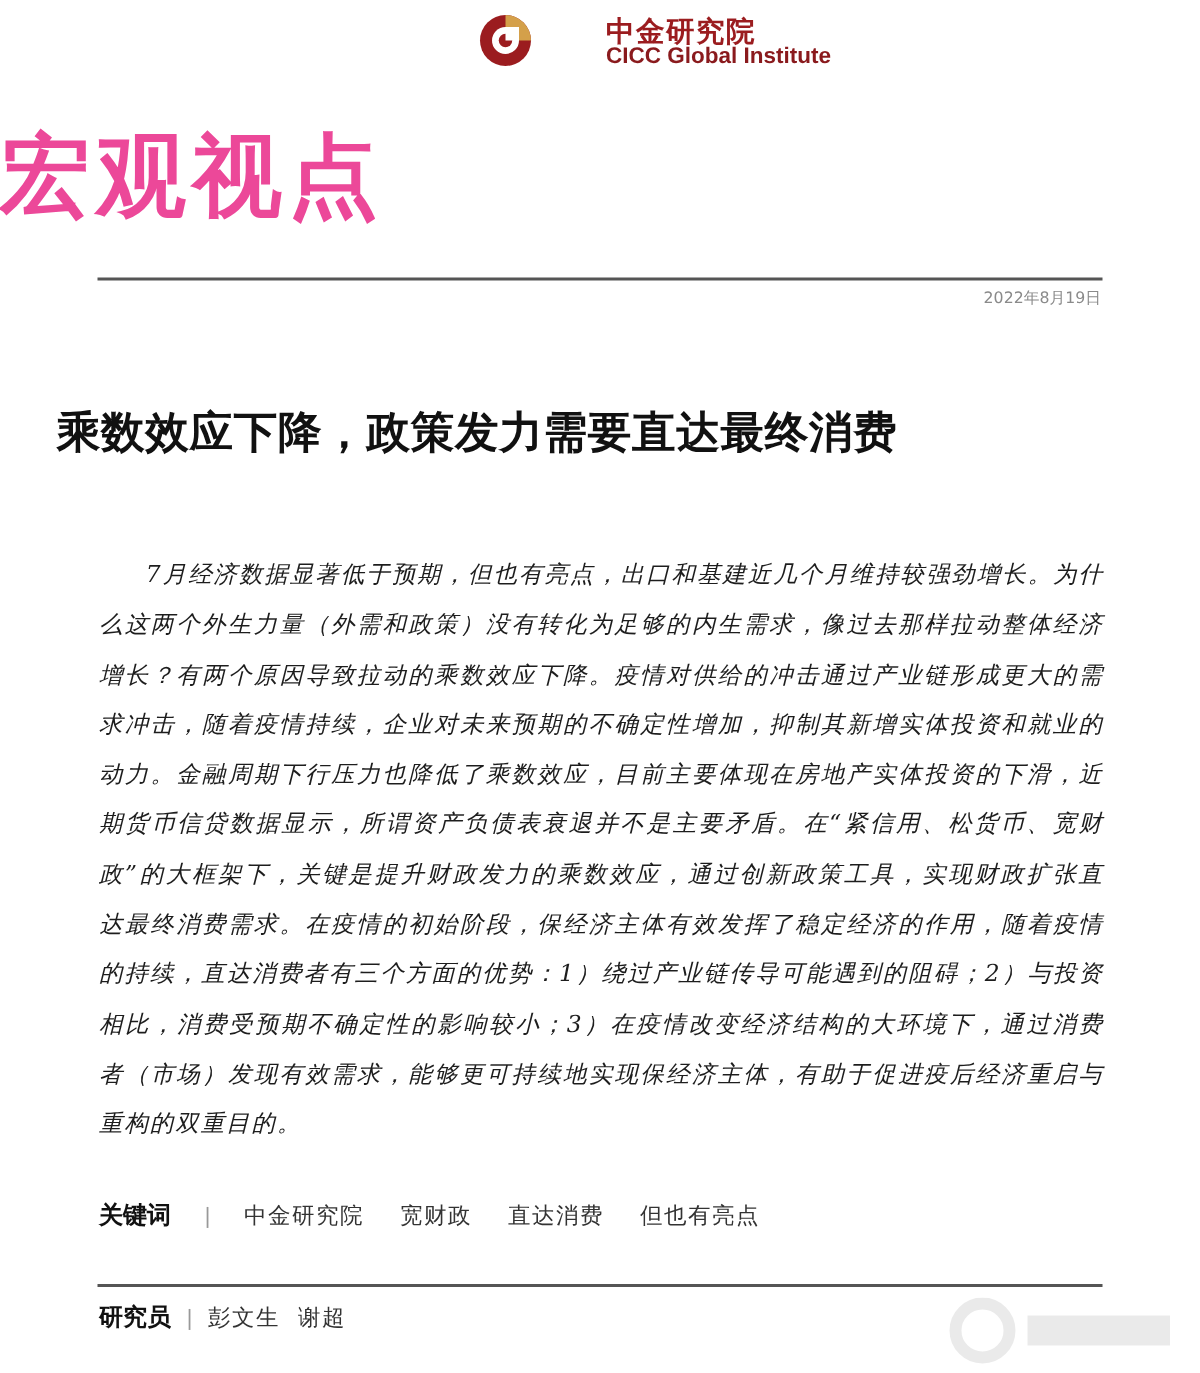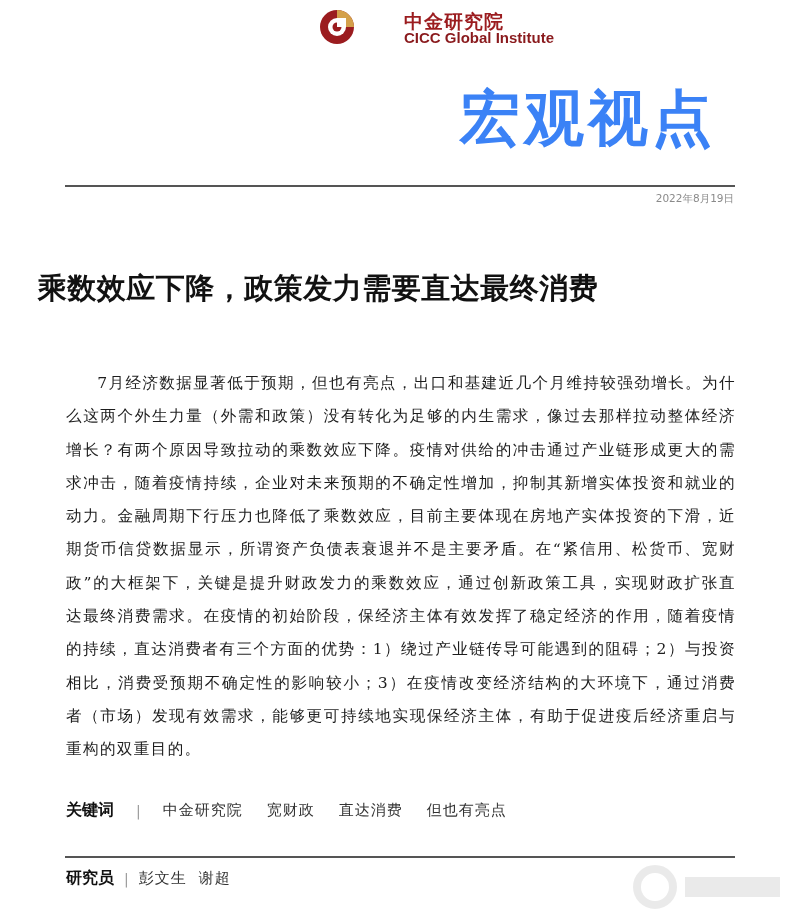--- a/index.html
+++ b/index.html
@@ -4,31 +4,31 @@
 <style>
   html, body { margin: 0; padding: 0; background: #ffffff; }
   body { width: 800px; height: 915px; position: relative; overflow: hidden; font-family: "DejaVu Sans", sans-serif; color: #1a1a1a; }
 
   .logo { position: absolute; left: 318px; top: 6px; height: 42px; display: flex; align-items: center; }
   .logo-mark { width: 38px; height: 38px; position: relative; margin-right: 8px; }
   .logo-text { display: flex; flex-direction: column; justify-content: center; margin-left: 40px; }
   .logo-cn { font-family: "DejaVu Sans", sans-serif; font-weight: bold; font-size: 19px; color: #9b1c1f; letter-spacing: 1px; line-height: 22px; }
   .logo-en { font-family: "Liberation Sans", sans-serif; font-weight: bold; font-size: 15px; color: #8a1a1d; line-height: 12px; }
 
-  .masthead { position: absolute; left: 0; top: 78px; width: 716px; text-align: right; font-family: "DejaVu Serif", serif; font-weight: bold; font-size: 60px; line-height: 80px; color: #3b82f6; letter-spacing: 4px; }
+  .masthead { position: absolute; left: 0; top: 78px; width: 716px; text-align: left; font-family: "DejaVu Serif", serif; font-weight: bold; font-size: 60px; line-height: 80px; color: #ec4899; letter-spacing: 4px; }
 
   .rule { position: absolute; height: 2px; background: #555; }
   .rule-top { left: 65px; top: 185px; width: 670px; }
   .rule-bottom { left: 65px; top: 856px; width: 670px; }
 
   .date { position: absolute; right: 66px; top: 192px; font-size: 10.5px; color: #8a8a8a; }
 
   .headline { position: absolute; left: 0; top: 265px; width: 636px; text-align: center; font-family: "DejaVu Sans", sans-serif; font-weight: bold; font-size: 29px; line-height: 46px; color: #111; letter-spacing: 0.5px; }
 
-  .abstract { position: absolute; left: 66px; top: 367px; width: 670px; font-family: "DejaVu Serif", serif; font-size: 15.6px; line-height: 33.3px; color: #1d1d1d; text-align: justify; text-indent: 2em; letter-spacing: 1.35px; margin: 0; }
+  .abstract { position: absolute; left: 66px; top: 367px; width: 670px; font-family: "DejaVu Serif", serif; font-size: 15.6px; line-height: 33.3px; color: #1d1d1d; text-align: justify; text-indent: 2em; letter-spacing: 1.35px; margin: 0; font-style: italic; }
 
   .meta-row { position: absolute; left: 66px; display: flex; align-items: center; font-size: 15px; }
   .meta-row.keywords { top: 800px; gap: 12px; }
   .meta-row.authors { top: 868px; justify-content: center; }
   .meta-label { font-weight: bold; color: #111; font-size: 16px; }
   .meta-sep { color: #999; margin: 0 10px; font-size: 14px; }
   .meta-item { font-family: "DejaVu Serif", serif; color: #333; margin-right: 12px; font-size: 15px; letter-spacing: 1px; }
 
   .watermark { position: absolute; left: 630px; top: 865px; width: 160px; height: 45px; opacity: 0.08; }
 </style>

